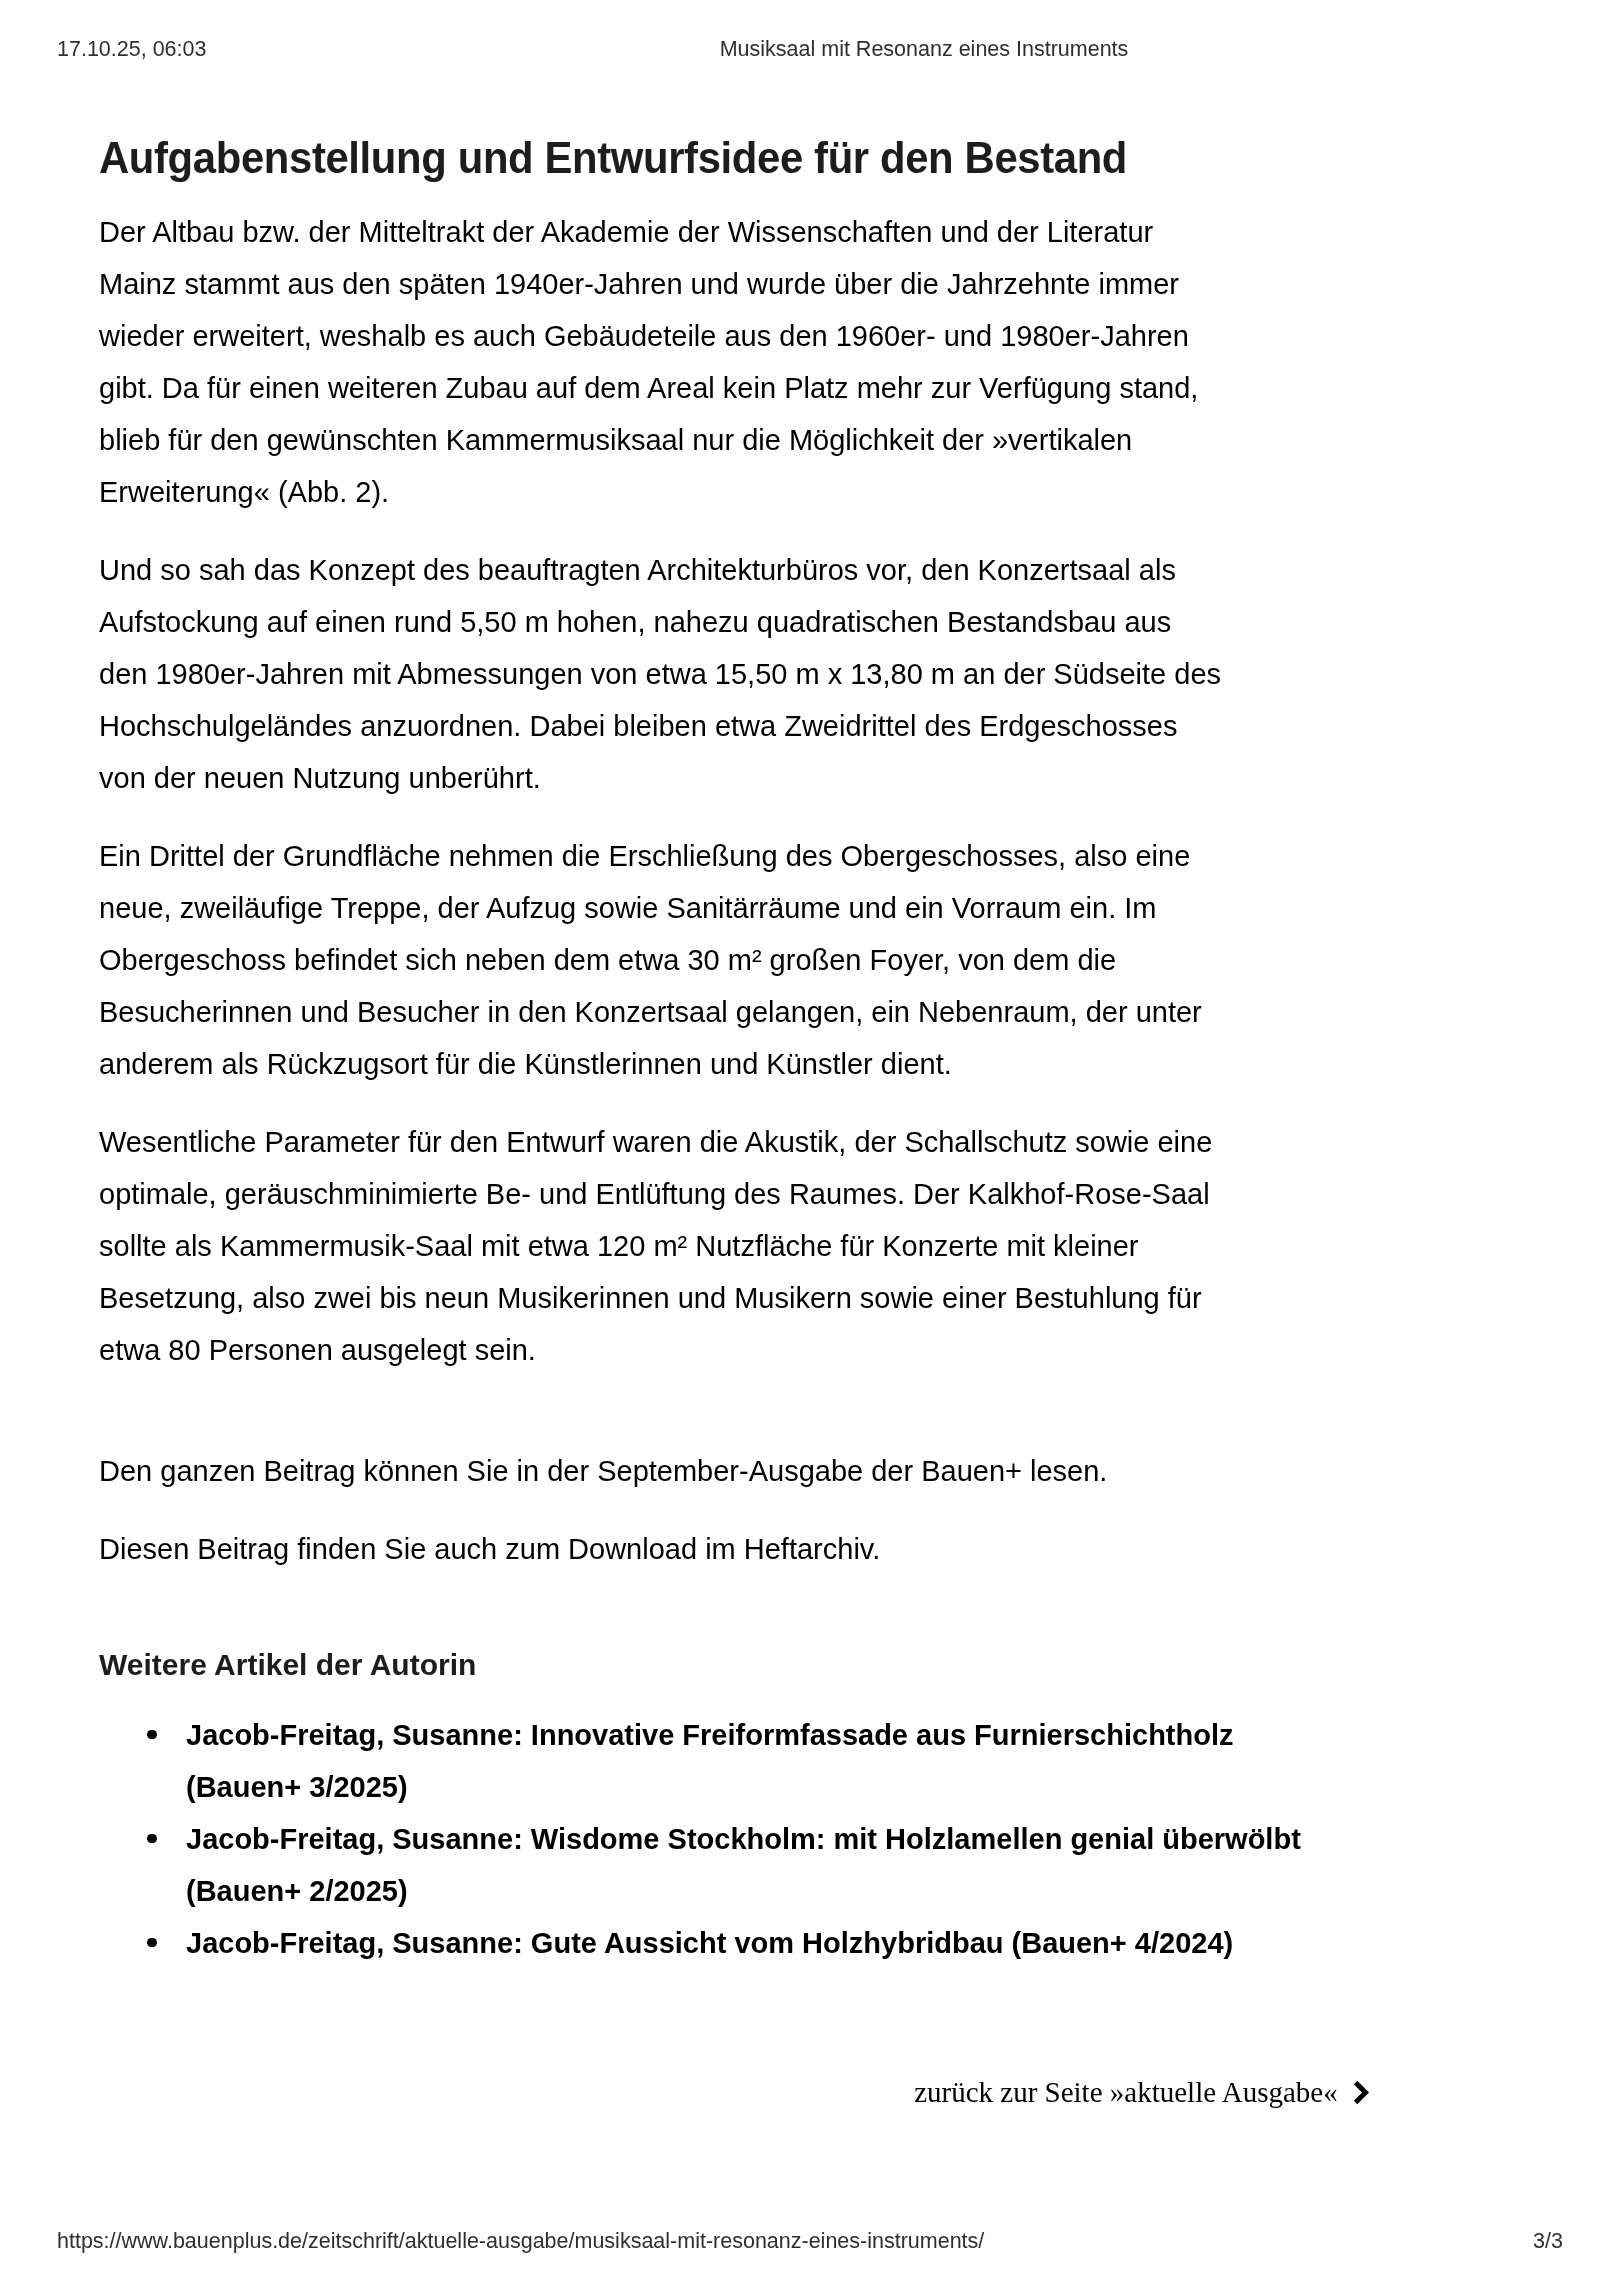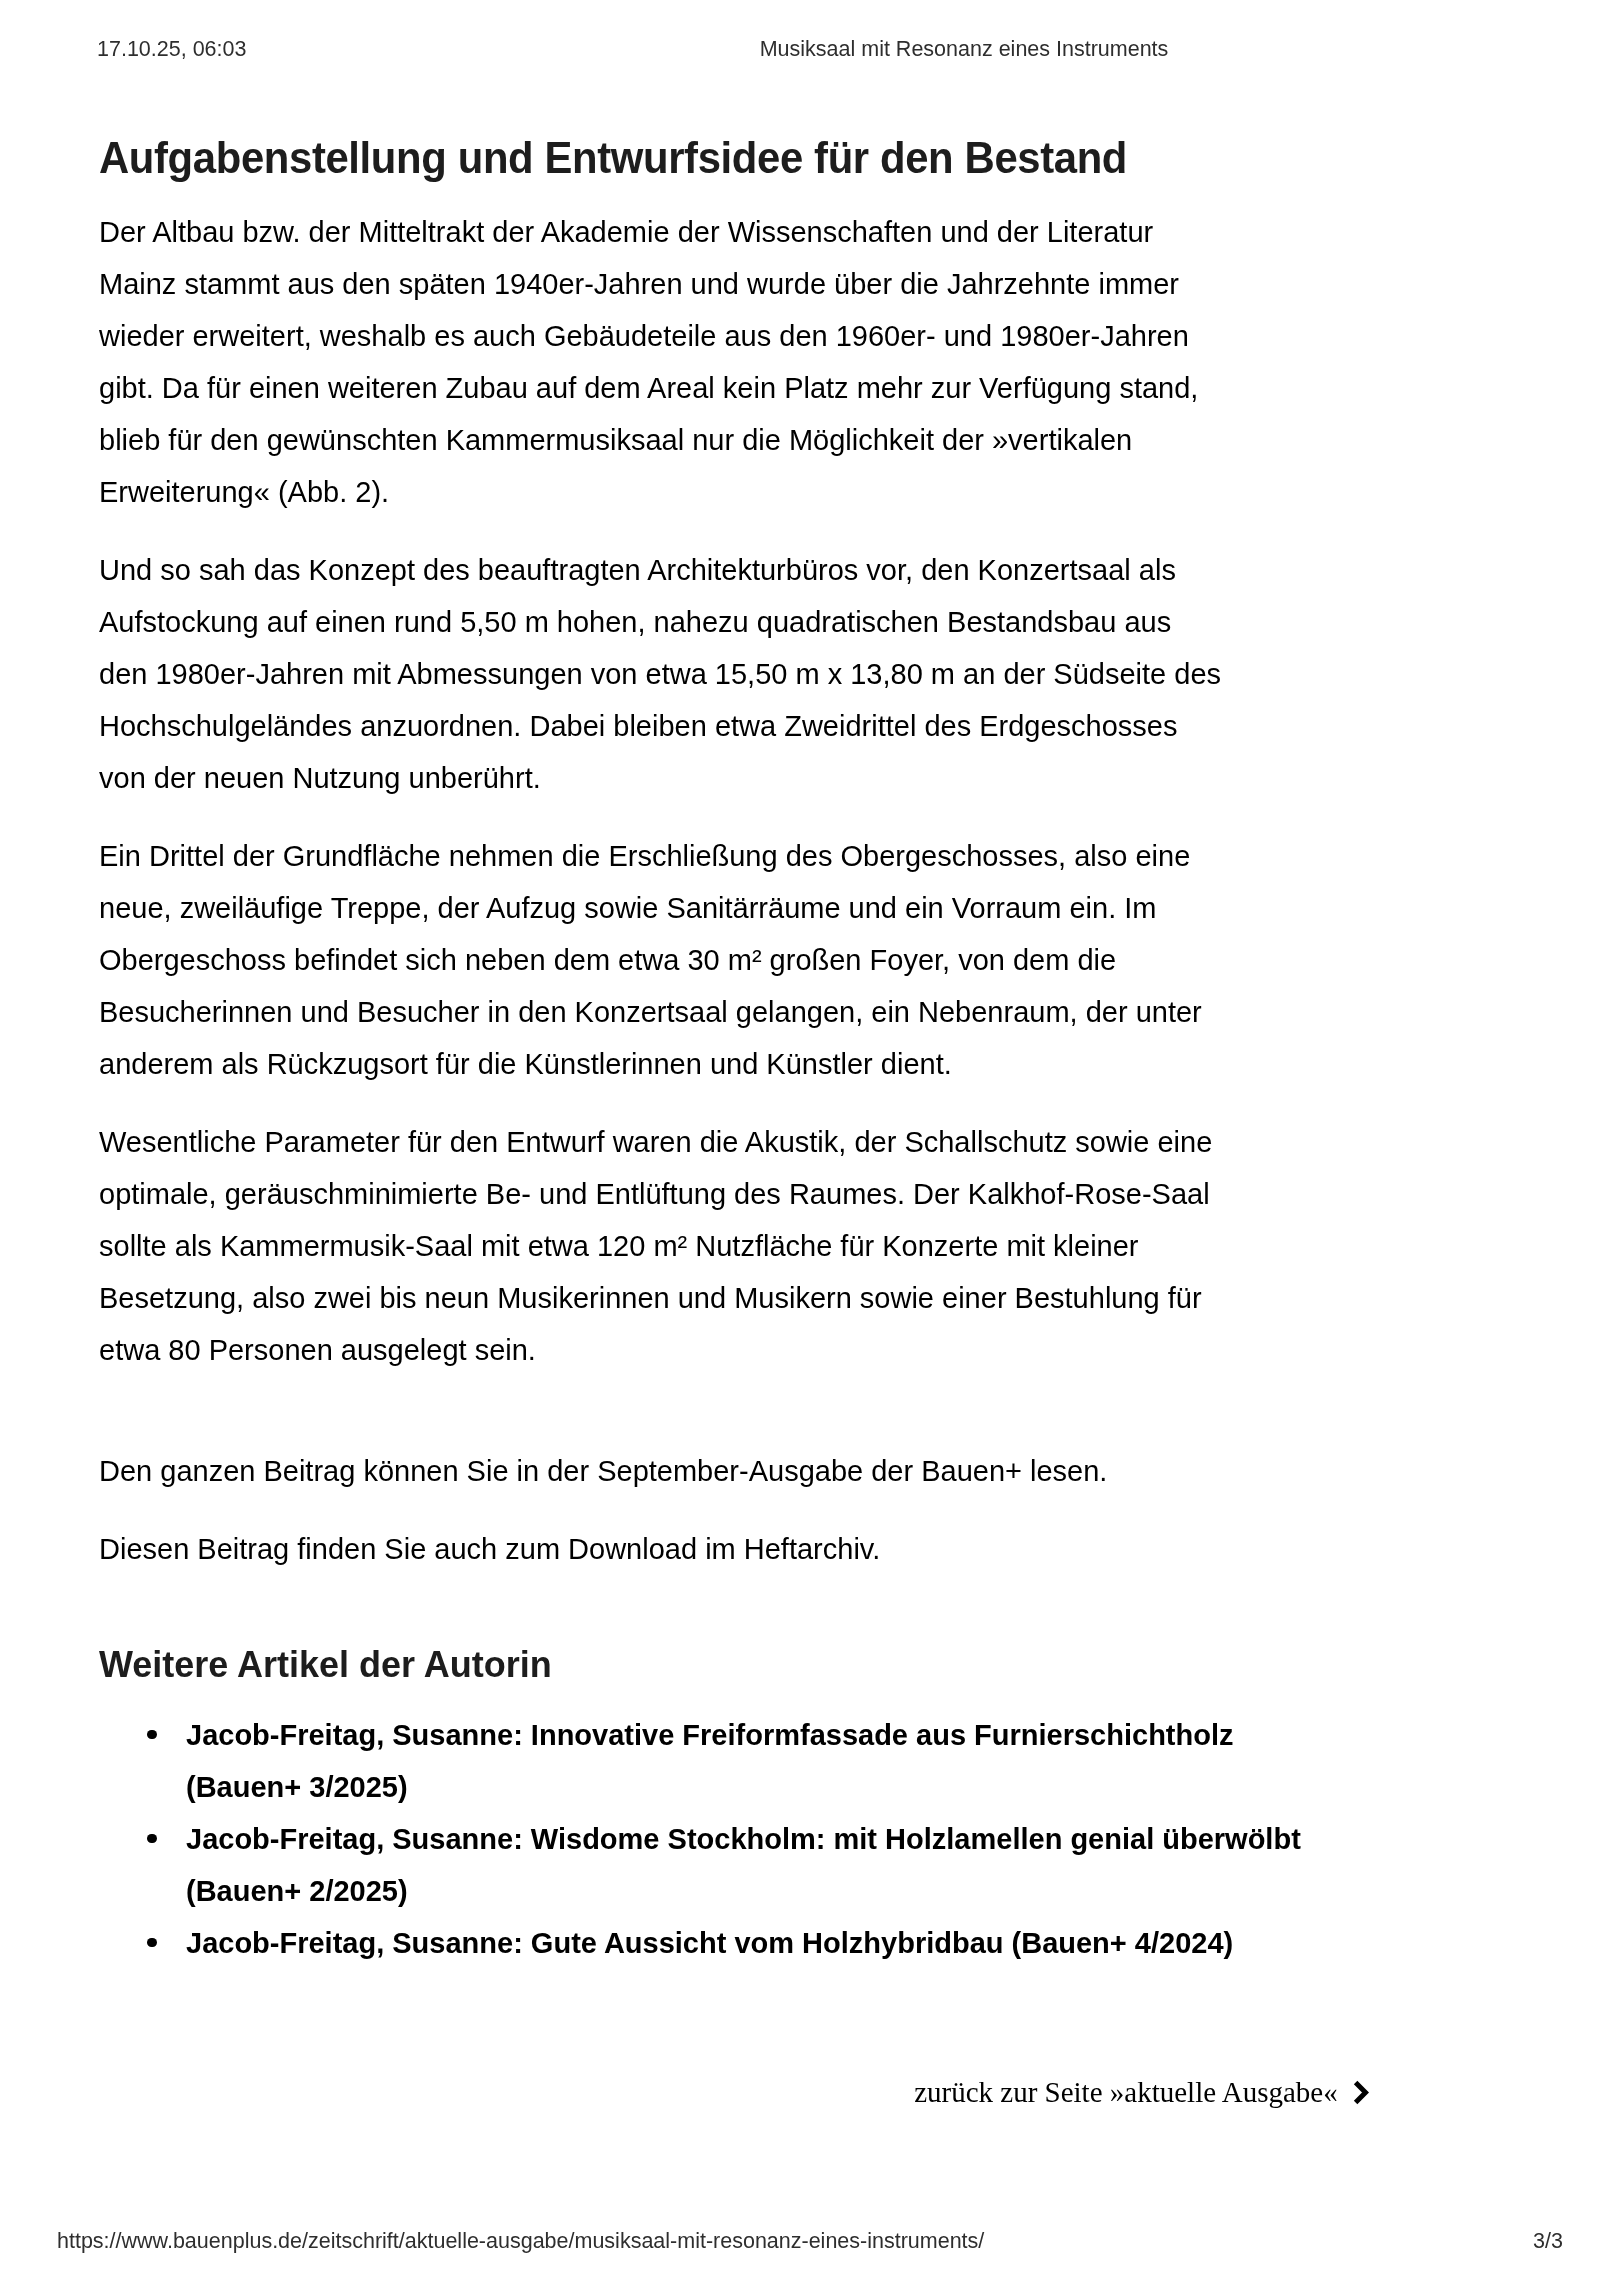--- a/index.html
+++ b/index.html
@@ -20,21 +20,20 @@
   
   .print-header {
     position: absolute;
     top: 36px;
     left: 57px;
     right: 57px;
     height: 27px;
     font-size: 21.5px;
     line-height: 27px;
     color: #2e2e2e;
-    margin-left: 40px;
   }
   .hdr-datetime {
     position: absolute;
     left: 0;
     top: 0;
     white-space: nowrap;
   }
   .hdr-title {
     position: absolute;
     left: 867px;
@@ -80,21 +79,21 @@
     margin: 0 0 26px 0;
     font-size: 29px;
     line-height: 52px;
     white-space: pre-line;
     color: #000000;
   }
   
   .paragraphs p.para:nth-child(4) { margin-bottom: 69px; }
   h3.related-heading {
     margin: 64px 0 0 0;
-    font-size: 36px;
+    font-size: 30px;
     line-height: 52px;
     font-weight: 700;
     color: #1d1d1d;
   }
   ul.related-list {
     list-style: none;
     margin: 18px 0 0 0;
     padding: 0 0 0 87px;
     font-weight: bold;
   }

